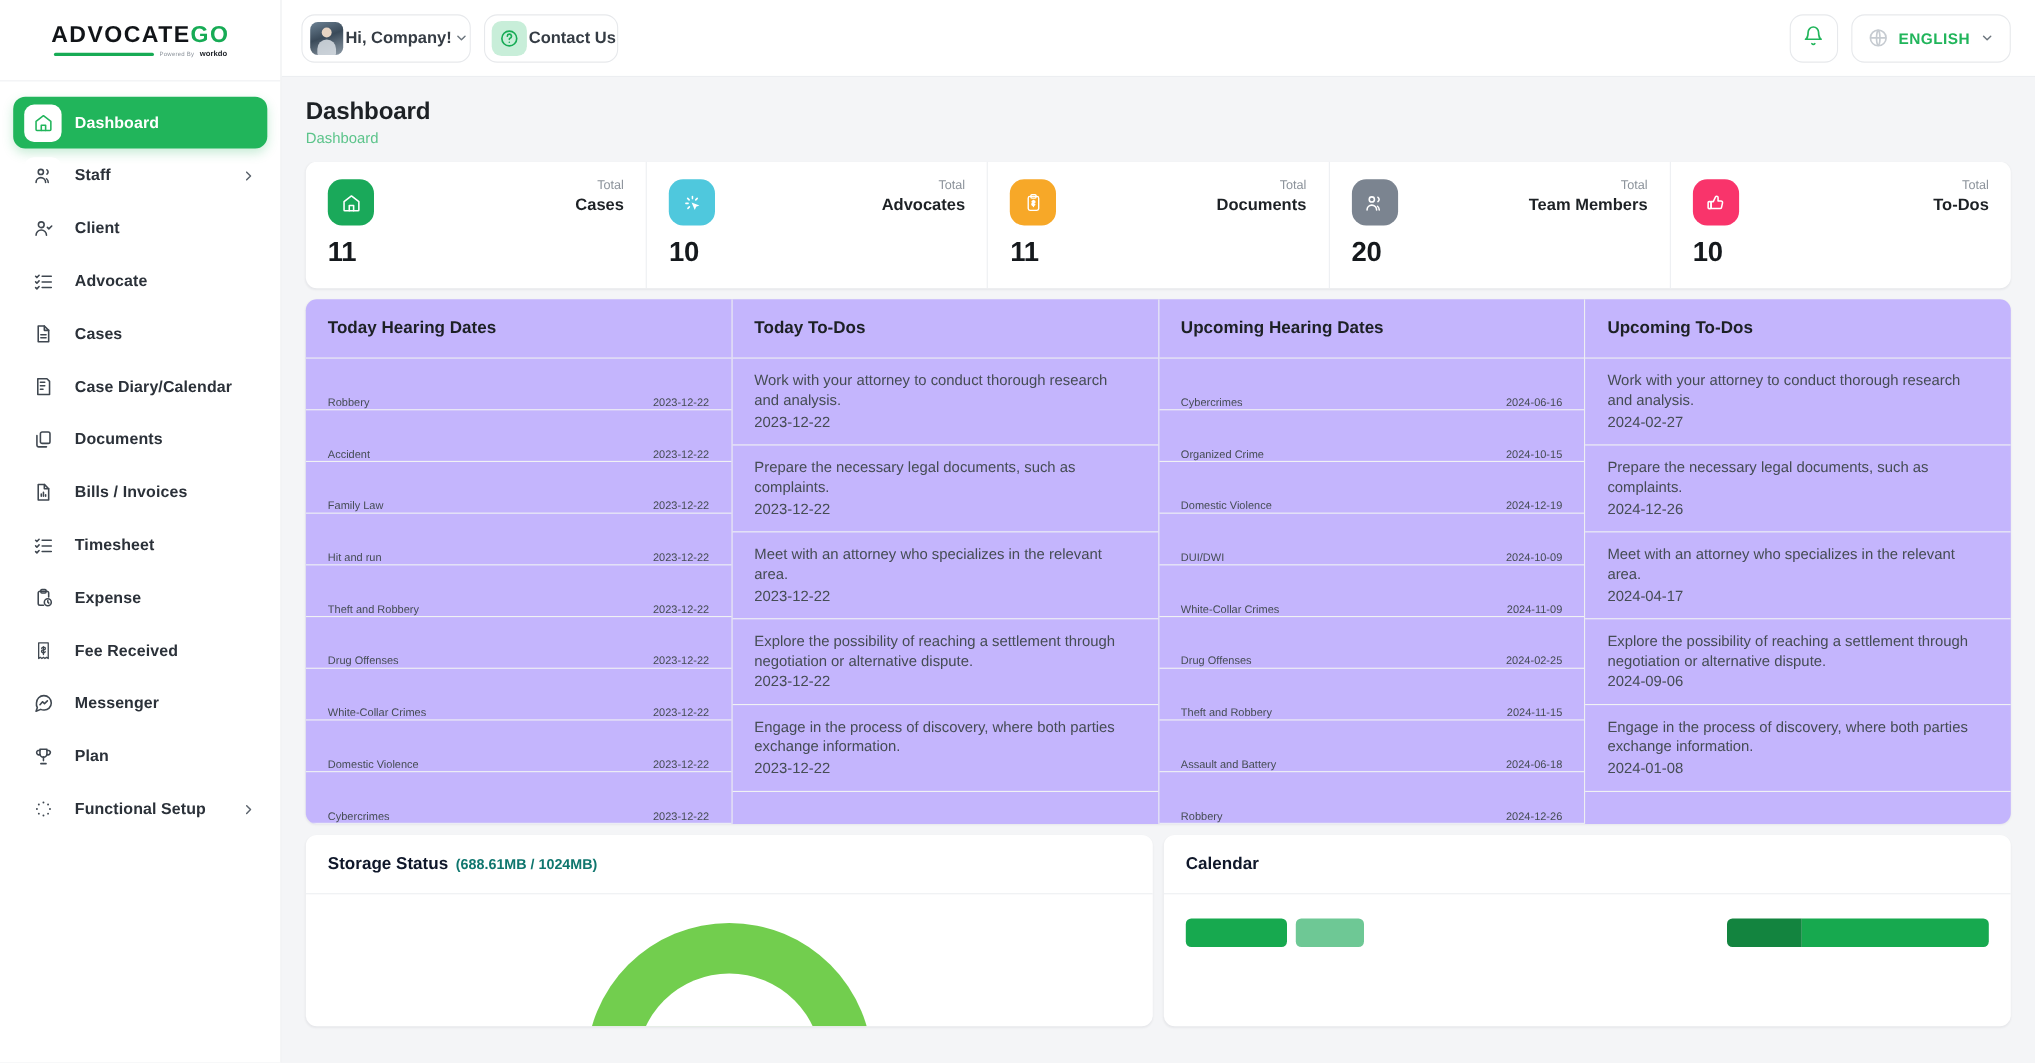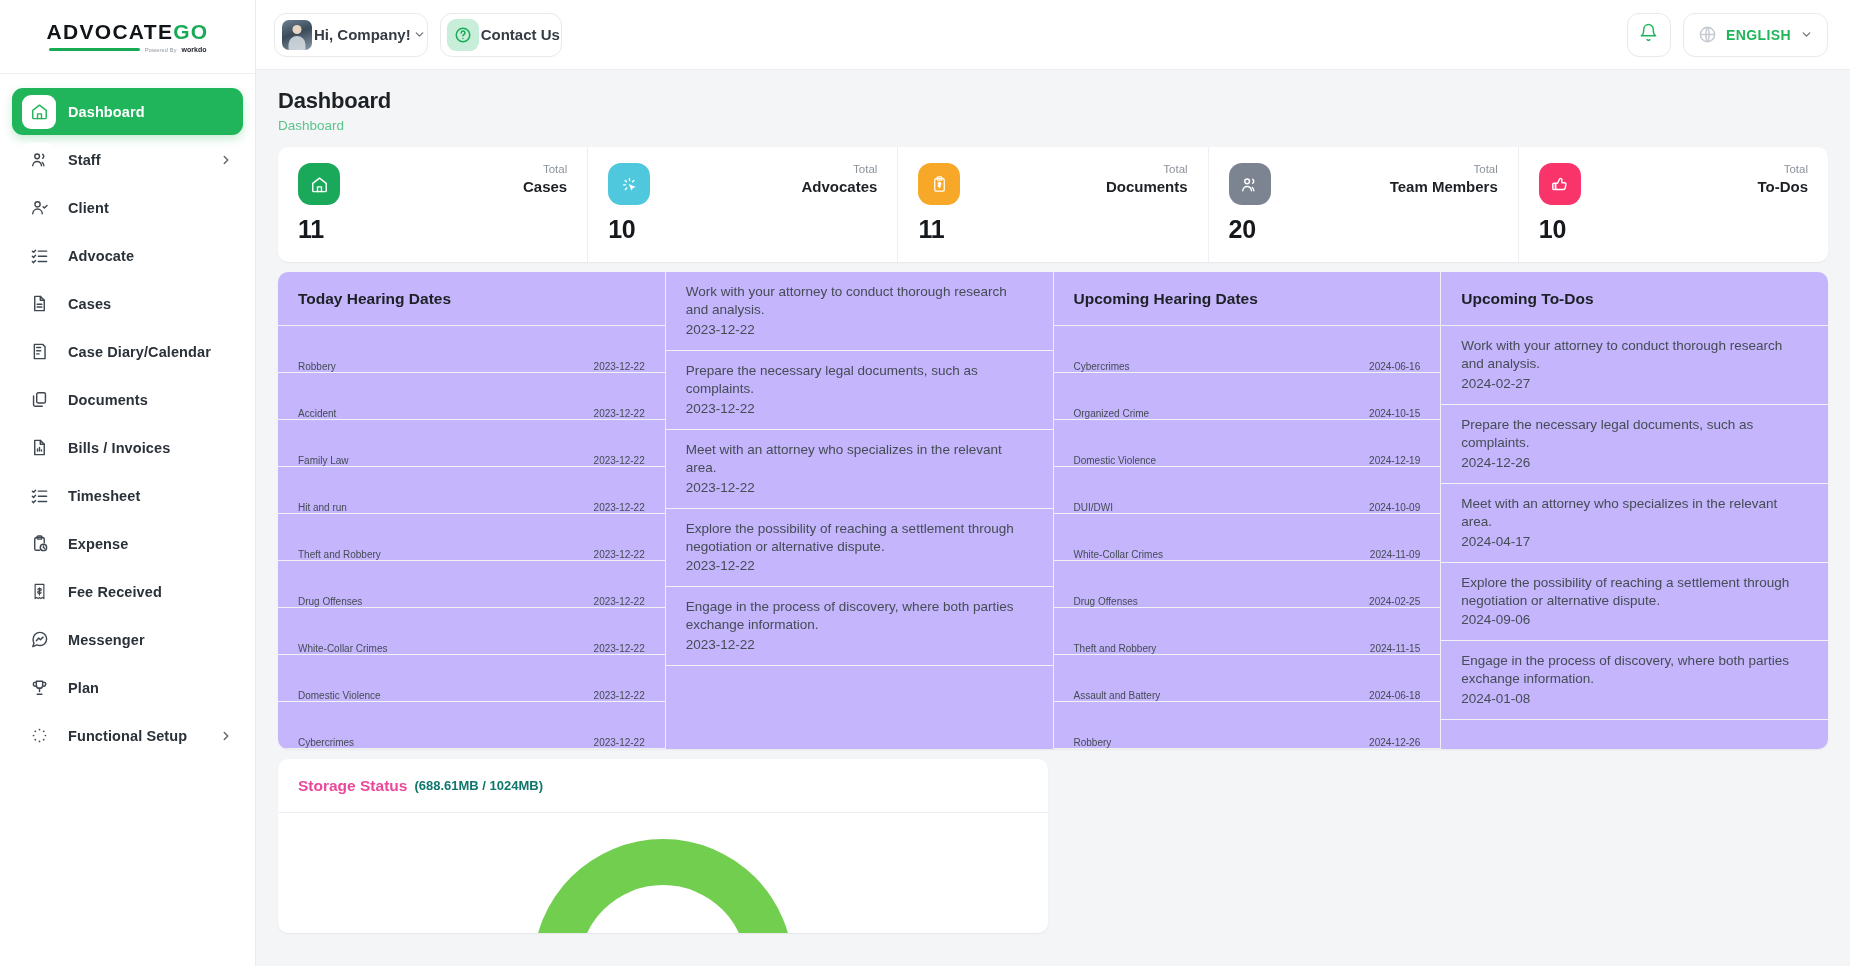--- a/index.html
+++ b/index.html
@@ -152,21 +152,21 @@
   
   .bottom { display: flex; gap: 10px; margin-top: 10px; }
   .card {
     background: #fff; border-radius: 10px; overflow: hidden;
     box-shadow: 0 1px 2px rgba(20,25,35,.06);
   }
   .card-storage { flex: 0 0 calc(50% - 5px); }
   .card-calendar { flex: 1; }
   .card-head { height: 54px; display: flex; align-items: center; padding: 0 20px;
                border-bottom: 1px solid #edeff2; gap: 7px; }
-  .card-title { font-size: 15.5px; font-weight: 700; color: #ec4899; }
+  .card-title { font-size: 15.5px; font-weight: 700; color: #0f172a; }
   .card-sub { font-size: 13px; font-weight: 700; color: #0f766e; }
   .card-body { height: 120px; position: relative; overflow: hidden; }
   .gauge-wrap { display: flex; justify-content: center; padding-top: 26px; }
   .gauge {
     width: 260px; height: 130px; border-radius: 130px 130px 0 0;
     background: #72ce4e; position: relative; overflow: hidden;
   }
   .gauge::after {
     content: ""; position: absolute; left: 50%; bottom: 0; transform: translateX(-50%);
     width: 168px; height: 84px; border-radius: 84px 84px 0 0; background: #fff;
@@ -532,20 +532,23 @@
                 <span class="date">2023-12-22</span>
               </div>
               <div class="row">
                 <span>Cybercrimes</span>
                 <span class="date">2023-12-22</span>
               </div>
             </div>
         </div>
 
         <div class="panel">
+          <div class="panel-head">
+            <span class="panel-title">Today To-Dos</span>
+          </div>
           <div id="today-todos">
               <div class="todo-row">
                 <div>Work with your attorney to conduct thorough research and analysis.</div>
                 <div class="todo-date">2023-12-22</div>
               </div>
               <div class="todo-row">
                 <div>Prepare the necessary legal documents, such as complaints.</div>
                 <div class="todo-date">2023-12-22</div>
               </div>
               <div class="todo-row">
@@ -643,17 +646,32 @@
             <span class="card-title">Storage Status</span>
             <span class="card-sub">(688.61MB / 1024MB)</span>
           </div>
           <div class="card-body">
             <div class="gauge-wrap">
               <div class="gauge" style="background: rgb(114, 206, 78);"></div>
             </div>
           </div>
         </div>
 
+        <div class="card card-calendar">
+          <div class="card-head">
+            <span class="card-title">Calendar</span>
+          </div>
+          <div class="card-body">
+            <div class="cal-toolbar">
+              <span class="btn-g" style="width:92px"></span>
+              <span class="btn-g light" style="width:62px"></span>
+              <span class="btn-grp">
+                <span class="seg dark" style="width:68px"></span>
+                <span class="seg wide" style="width:170px"></span>
+              </span>
+            </div>
+          </div>
+        </div>
       </section>
 
     </div>
   </div>
 </div>
 
 </body></html>

